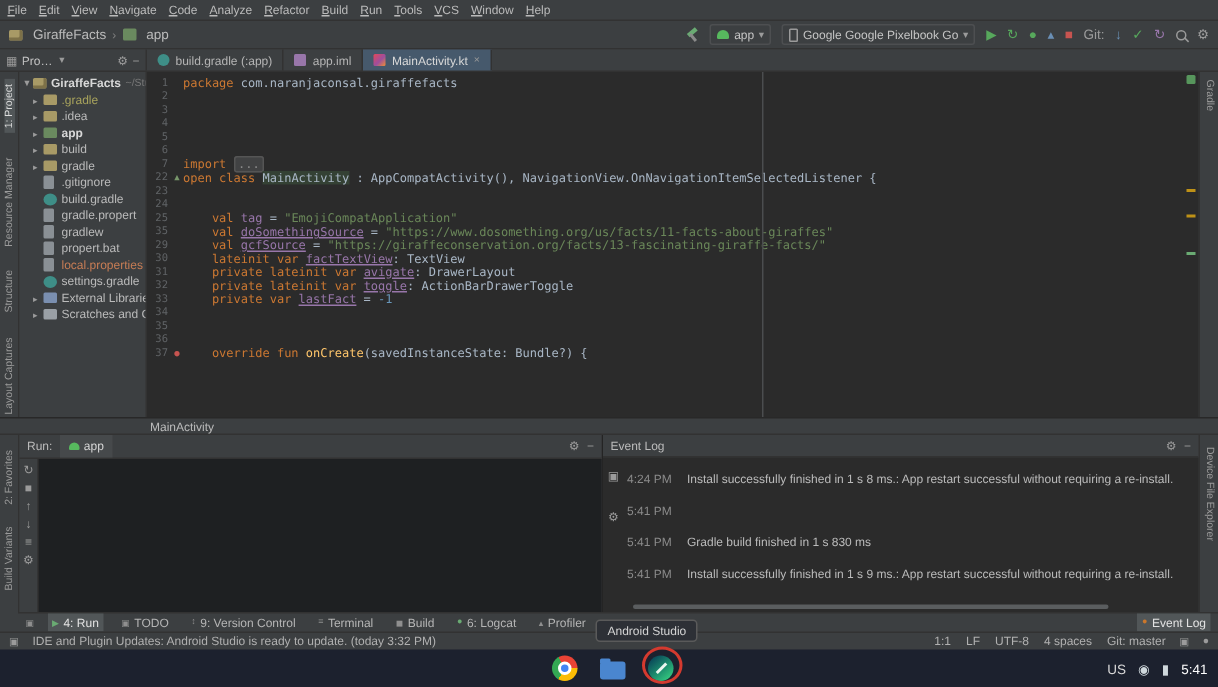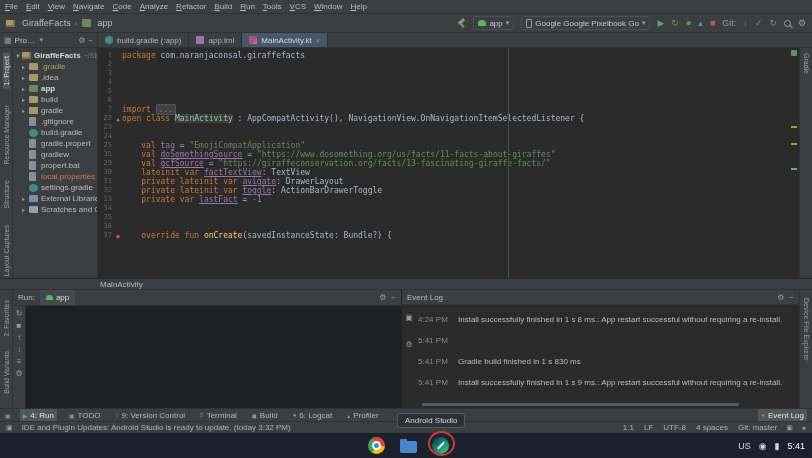--- a/index.html
+++ b/index.html
@@ -99,21 +99,21 @@
   .event-panel{flex:1;display:flex;flex-direction:column;min-width:0;}
   .event-body{flex:1;display:flex;background:#2b2b2b;position:relative;min-width:0;}
   .event-side{flex:0 0 14px;display:flex;flex-direction:column;gap:18px;align-items:center;padding-top:8px;font-size:8px;color:#9b9b9b;}
   .event-entries{flex:1;padding:10px 4px 0 2px;font-size:8px;overflow:hidden;}
   .event-entry{display:flex;gap:6px;margin-bottom:12px;white-space:nowrap;}
   .event-time{color:#8a8a8a;flex:0 0 34px;}
   .event-text{color:#bbb;overflow:hidden;}
   .event-hscroll{position:absolute;left:20px;right:60px;bottom:2px;height:3px;background:#5a5d5f;border-radius:2px;}
 
   
-  .tools{flex:0 0 12px;background:#3c3f41;border-top:1px solid #323232;display:flex;align-items:center;gap:9px;padding:0 5px;font-size:8px;}
+  .tools{flex:0 0 12px;background:#3c3f41;border-top:1px solid #323232;display:flex;align-items:center;gap:9px;padding:0 5px;font-size:8px;margin-left:12px;}
   .tool-item{display:flex;align-items:center;gap:3px;height:12px;padding:0 3px;color:#b5b5b5;}
   .tool-item.active{background:#515658;color:#e2e2e2;}
   .tool-icon{font-size:6px;color:#8f8f8f;}
   .tool-icon.green{color:#6aab73;} .tool-icon.orange{color:#cb772c;}
   .tools-spacer{flex:1;}
 
   .status{flex:0 0 12px;background:#3c3f41;border-top:1px solid #323232;display:flex;align-items:center;gap:9px;padding:0 6px;font-size:8px;color:#b0b0b0;}
   .status-right{margin-left:auto;display:flex;align-items:center;gap:10px;}
   .status-icon{font-size:7px;color:#9b9b9b;}
 

